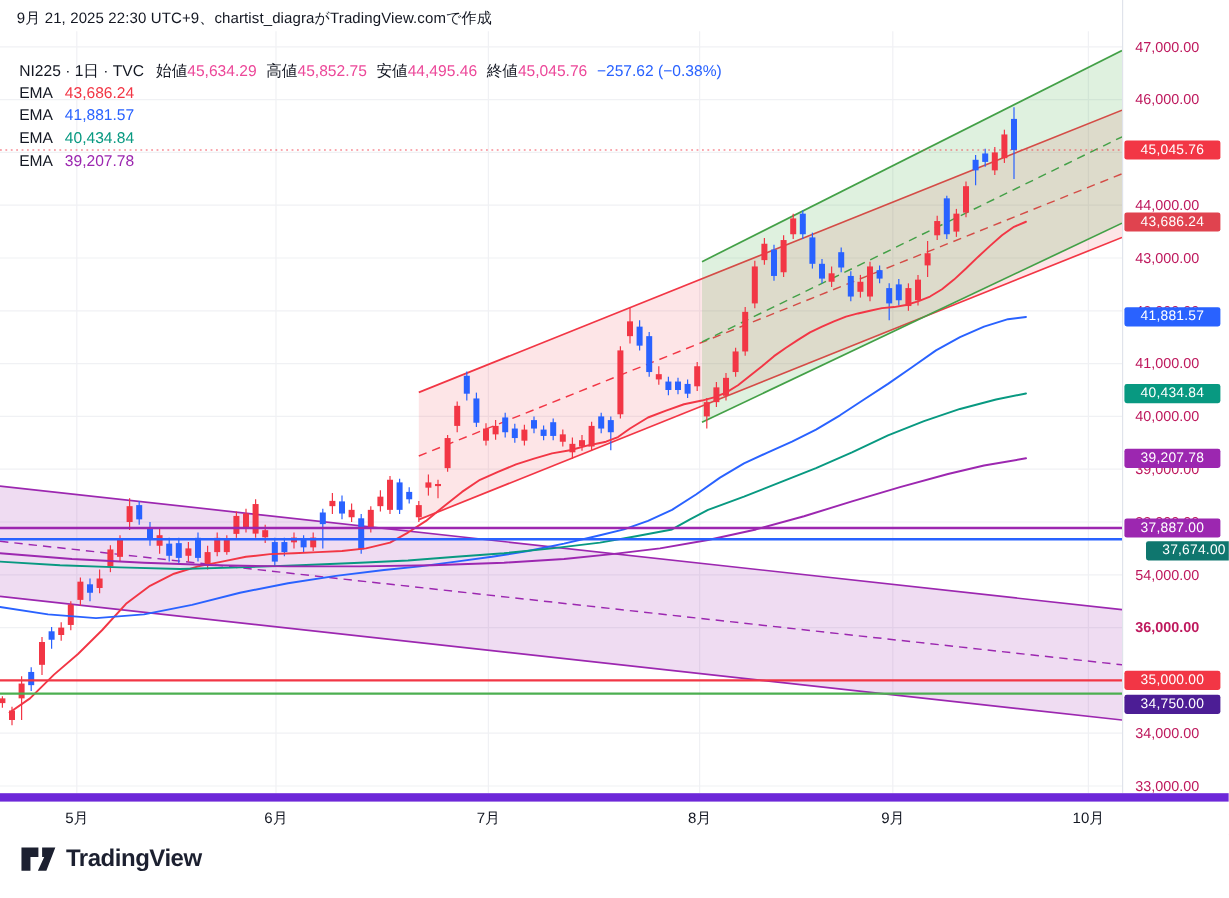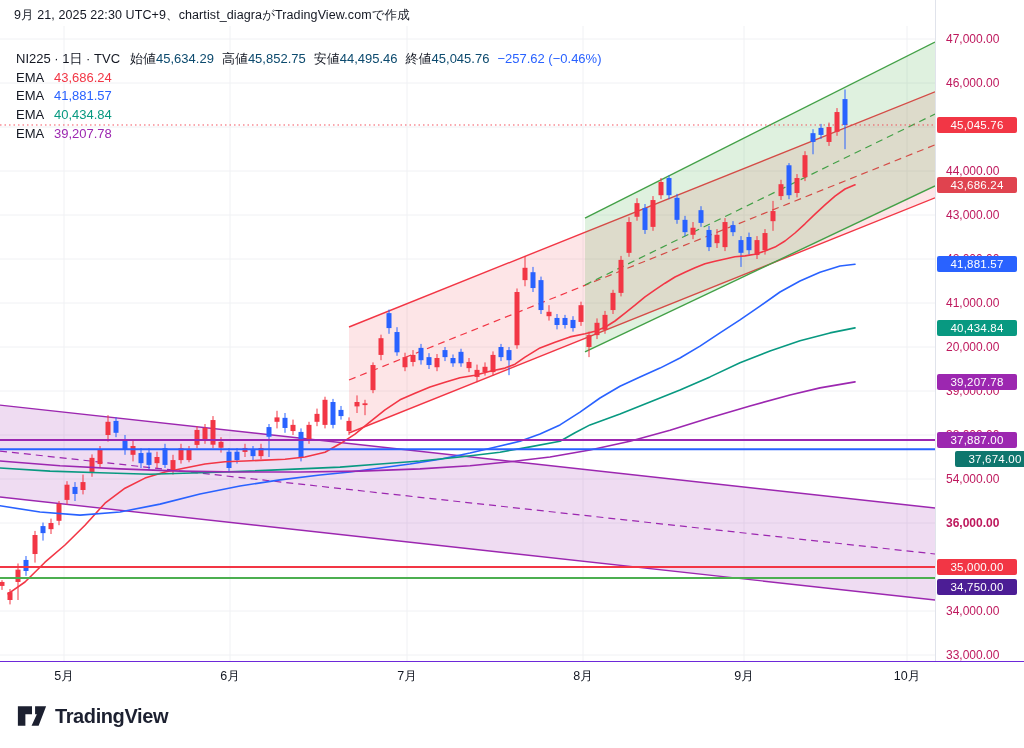--- a/index.html
+++ b/index.html
@@ -5,29 +5,29 @@
   html,body{margin:0;padding:0;background:#ffffff;width:1024px;height:748px;overflow:hidden;
     font-family:"Liberation Sans","DejaVu Sans",sans-serif;-webkit-font-smoothing:antialiased;}
   #app{position:relative;width:1024px;height:748px;background:#fff;border-radius:27px;}
   #header-line{position:absolute;left:14px;top:7px;font-size:12.5px;color:#131722;letter-spacing:.1px;}
   #plot-svg{position:absolute;left:0;top:0;}
   #legend{position:absolute;left:16px;top:31px;}
   #legend-row1{display:flex;align-items:baseline;font-size:13px;color:#131722;white-space:nowrap;margin-top:19px;}
   #legend-row1 .sym{margin-right:10px;font-size:13px;color:#131722;}
   .ohlc-item{margin-right:8px;}
   .ohlc-item .lbl{color:#131722;}
-  .ohlc-item .val{color:#0c4a6e;}
+  .ohlc-item .val{color:#ec4899;}
   .chg{color:#2962ff;}
   .ema-row{display:flex;font-size:13px;height:18.6px;align-items:center;color:#131722;}
   .ema-row .ema-lbl{width:38px;color:#131722;}
   #price-axis{position:absolute;left:935px;top:0;width:89px;height:661px;background:#fff;border-left:1px solid #e0e3eb;}
   .tick-label{position:absolute;left:10px;font-size:12px;color:#be185d;white-space:nowrap;transform:translateY(-7px);}
   .price-badge{position:absolute;left:1px;width:80px;height:16px;border-radius:2px;color:#fff;
     font-size:11.5px;line-height:16px;text-align:center;transform:translateY(-8px);letter-spacing:.2px;}
-  #time-axis{position:absolute;left:0;top:661px;width:1024px;height:27px;background:#fff;border-top:1px solid #6d28d9;border-bottom:1px solid #e9ecf1;}
+  #time-axis{position:absolute;left:0;top:661px;width:1024px;height:27px;background:#fff;border-top:7px solid #6d28d9;border-bottom:1px solid #e9ecf1;}
   .month-label{position:absolute;top:6px;font-size:12.5px;color:#131722;transform:translateX(-50%);white-space:nowrap;}
   #footer{position:absolute;left:0;top:689px;width:1024px;height:59px;background:#fff;}
   #tv-logo{position:absolute;left:17px;top:14px;display:flex;align-items:center;cursor:pointer;}
   #tv-logo .brand{font-size:20px;font-weight:800;color:#1c2030;margin-left:8px;letter-spacing:-.4px;}
 </style>
 </head>
 <body>
 
 <div id="app">
 
@@ -308,21 +308,21 @@
           <line x1="0" y1="578" x2="935" y2="578" stroke="#4caf50" stroke-width="2"></line>
           <line x1="0" y1="124.98655999999991" x2="935" y2="124.98655999999991" stroke="#f23645" stroke-width="1" stroke-dasharray="1.5 3" opacity="0.85"></line>
         </g>
       </g>
     </svg>
 
   <div id="legend">
     <div id="legend-row1">
       <span class="sym">NI225 · 1日 · TVC</span>
       <span id="legend-ohlc"><span class="ohlc-item"><span class="lbl">始値</span><span class="val">45,634.29</span></span><span class="ohlc-item"><span class="lbl">高値</span><span class="val">45,852.75</span></span><span class="ohlc-item"><span class="lbl">安値</span><span class="val">44,495.46</span></span><span class="ohlc-item"><span class="lbl">終値</span><span class="val">45,045.76</span></span></span>
-      <span class="chg">−257.62 (−0.46%)</span>
+      <span class="chg">−257.62 (−0.38%)</span>
     </div>
     <div id="ema-rows">
         <div class="ema-row">
           <span class="ema-lbl">EMA</span>
           <span style="color: rgb(242, 54, 69);">43,686.24</span>
         </div>
         <div class="ema-row">
           <span class="ema-lbl">EMA</span>
           <span style="color: rgb(41, 98, 255);">41,881.57</span>
         </div>
@@ -338,21 +338,21 @@
   </div>
 
   <div id="price-axis">
       <div class="tick-label" style="top: 39px;">47,000.00</div>
       <div class="tick-label" style="top: 83px;">46,000.00</div>
       <div class="tick-label" style="top: 127px;">45,000.00</div>
       <div class="tick-label" style="top: 171px;">44,000.00</div>
       <div class="tick-label" style="top: 215px;">43,000.00</div>
       <div class="tick-label" style="top: 259px;">42,000.00</div>
       <div class="tick-label" style="top: 303px;">41,000.00</div>
-      <div class="tick-label" style="top: 347px;">20,000.00</div>
+      <div class="tick-label" style="top: 347px;">40,000.00</div>
       <div class="tick-label" style="top: 391px;">39,000.00</div>
       <div class="tick-label" style="top: 435px;">38,000.00</div>
       <div class="tick-label" style="top: 479px;">54,000.00</div>
       <div class="tick-label" style="top: 523px; font-weight: bold;">36,000.00</div>
       <div class="tick-label" style="top: 567px;">35,000.00</div>
       <div class="tick-label" style="top: 611px;">34,000.00</div>
       <div class="tick-label" style="top: 655px;">33,000.00</div>
       <div class="price-badge" style="top: 124.987px; background: rgb(242, 54, 69);">45,045.76</div>
       <div class="price-badge" style="top: 184.805px; background: rgb(224, 67, 79);">43,686.24</div>
       <div class="price-badge" style="top: 264.211px; background: rgb(41, 98, 255);">41,881.57</div>

